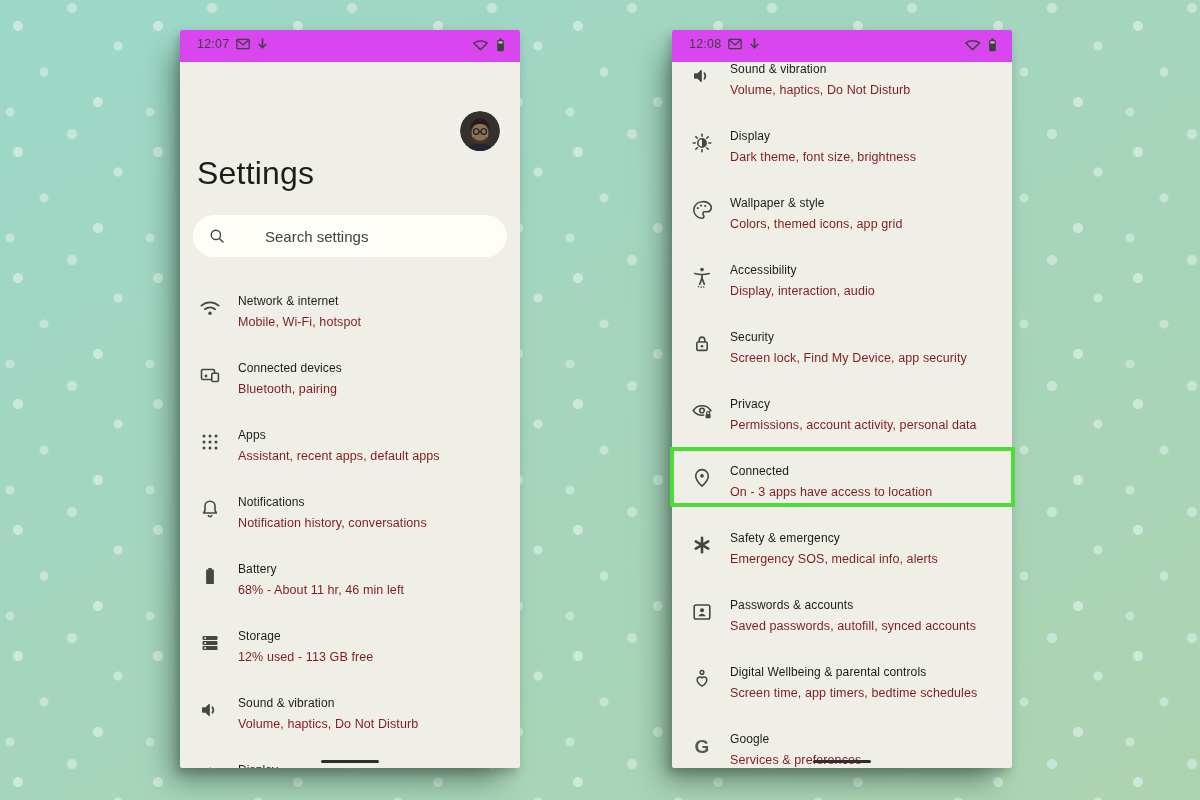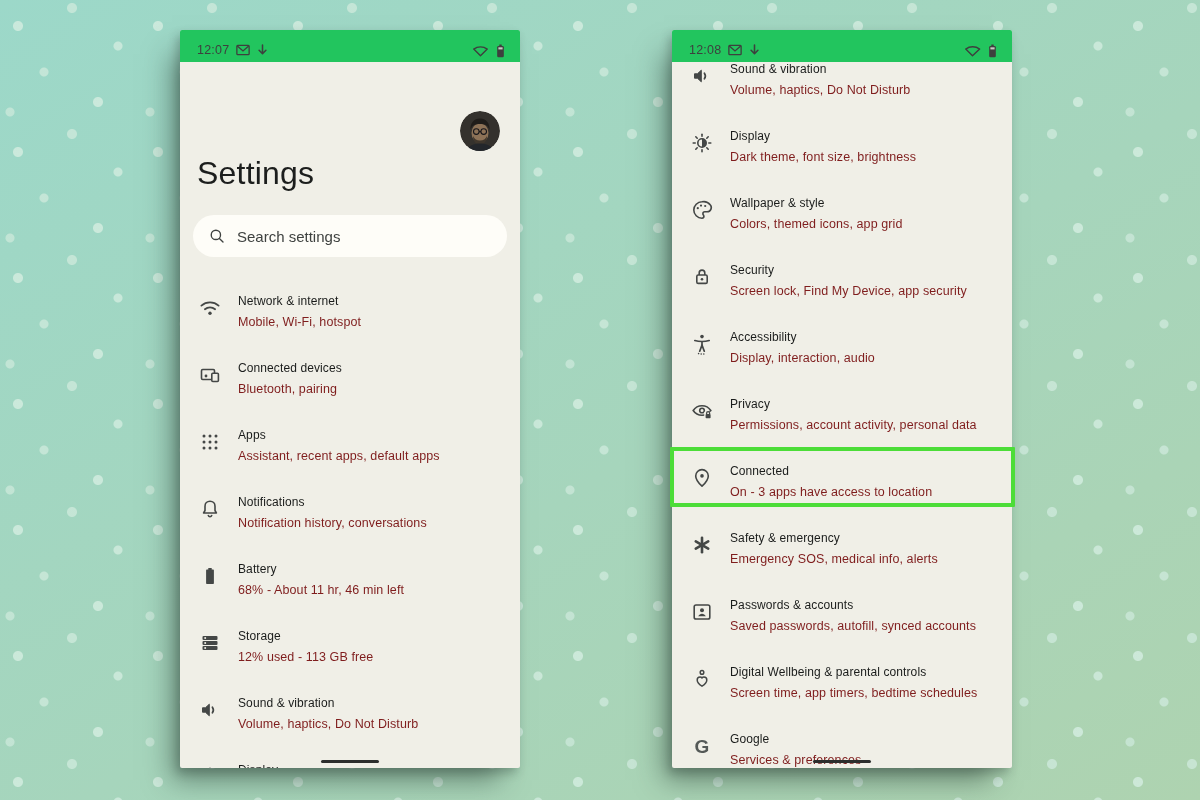--- a/index.html
+++ b/index.html
@@ -17,31 +17,31 @@
       linear-gradient(148deg,#9cd8c9 0%,#a6d5bc 55%,#aed3b0 100%);
     background-size:140px 126px,140px 126px,140px 126px,140px 126px,140px 126px,140px 126px,100% 100%;
   }
   .phone{
     position:absolute;width:340px;height:738px;background:#f0efe7;border-radius:2px;
     overflow:hidden;box-shadow:-14px 18px 26px -6px rgba(35,55,45,.5),-3px 5px 10px rgba(35,55,45,.28);
   }
   #phone-left{left:180px;top:30px;}
   #phone-right{left:672px;top:30px;}
   .statusbar{
-    position:absolute;top:0;left:0;right:0;height:32px;z-index:5;background:#22c55e;
-    display:flex;align-items:flex-start;padding:13px 15px 0 17px;box-sizing:border-box;
+    position:absolute;top:0;left:0;right:0;height:32px;z-index:5;background:#d946ef;
+    display:flex;align-items:flex-start;padding:7px 15px 0 17px;box-sizing:border-box;
     color:#3d403e;font-size:12.5px;font-weight:500;letter-spacing:.2px;
   }
   .statusbar .sicon{display:inline-flex;margin-left:7px;margin-top:1px;}
   .statusbar .spacer{flex:1;}
   .app-title{position:absolute;top:125px;left:17px;font-size:32px;font-weight:400;color:#1c1e1d;letter-spacing:.2px;z-index:2;}
   .avatar{position:absolute;top:81px;right:20px;width:40px;height:40px;border-radius:50%;overflow:hidden;z-index:2;}
   .searchbar{
     position:absolute;top:185px;left:13px;right:13px;height:42px;border-radius:21px;background:#fefdf8;
-    display:flex;align-items:center;padding:0 15px;box-sizing:border-box;z-index:2;
+    display:flex;align-items:center;padding:0 15px;box-sizing:border-box;z-index:2;gap:28px;
   }
   .searchbar .stext{margin-left:11px;font-size:15px;color:#3f4240;}
   .list{position:absolute;left:0;right:0;}
   #phone-left .list{top:250px;}
   #phone-right .list{top:32px;}
   #phone-right .list .row:first-child{margin-top:-14px;}
   .row{height:67px;box-sizing:border-box;padding:10px 16px 0 18px;display:flex;align-items:flex-start;}
   .row .icon{width:24px;height:24px;flex:none;margin:6px 16px 0 0;display:flex;align-items:center;justify-content:center;}
   .texts{display:block;min-width:0;}
   .title{display:block;font-size:12px;line-height:22px;color:#1a1c1b;letter-spacing:.1px;white-space:nowrap;}
@@ -303,54 +303,54 @@
       </span>
       <span class="texts">
           <span class="title">Wallpaper &amp; style</span>
           <span class="sub">Colors, themed icons, app grid</span>
         </span>
     </div>
 
     <div class="row">
       <span class="icon">
         <svg width="24" height="24" viewBox="0 0 24 24">
-            <rect x="6.8" y="10" width="10.4" height="8.4" rx="1.4" fill="none" stroke="#444746" stroke-width="1.6"></rect>
-            <path d="M9.2 10V7.9a2.8 2.8 0 0 1 5.6 0V10" fill="none" stroke="#444746" stroke-width="1.6"></path>
-            <circle cx="12" cy="14.2" r="1.3" fill="#444746"></circle>
-          </svg>
-      </span>
-      <span class="texts">
-          <span class="title">Security</span>
-          <span class="sub">Screen lock, Find My Device, app security</span>
-        </span>
-    </div>
-
-    <div class="row">
-      <span class="icon">
-        <svg width="24" height="24" viewBox="0 0 24 24">
             <circle cx="12" cy="4.6" r="1.8" fill="#444746"></circle>
             <path d="M4.8 8.5c2.3.7 4.7 1 7.2 1s4.9-.3 7.2-1" fill="none" stroke="#444746" stroke-width="1.7" stroke-linecap="round"></path>
             <path d="M12 9.5v3.6" stroke="#444746" stroke-width="1.7"></path>
             <path d="M12 13.1l-2.3 6.1M12 13.1l2.3 6.1" fill="none" stroke="#444746" stroke-width="1.7" stroke-linecap="round"></path>
             <g fill="#444746">
               <circle cx="8.6" cy="21.6" r=".8"></circle>
               <circle cx="11.2" cy="22" r=".8"></circle>
               <circle cx="13.8" cy="22" r=".8"></circle>
             </g>
           </svg>
       </span>
       <span class="texts">
           <span class="title">Accessibility</span>
           <span class="sub">Display, interaction, audio</span>
         </span>
     </div>
 
     <div class="row">
       <span class="icon">
         <svg width="24" height="24" viewBox="0 0 24 24">
+            <rect x="6.8" y="10" width="10.4" height="8.4" rx="1.4" fill="none" stroke="#444746" stroke-width="1.6"></rect>
+            <path d="M9.2 10V7.9a2.8 2.8 0 0 1 5.6 0V10" fill="none" stroke="#444746" stroke-width="1.6"></path>
+            <circle cx="12" cy="14.2" r="1.3" fill="#444746"></circle>
+          </svg>
+      </span>
+      <span class="texts">
+          <span class="title">Security</span>
+          <span class="sub">Screen lock, Find My Device, app security</span>
+        </span>
+    </div>
+
+    <div class="row">
+      <span class="icon">
+        <svg width="24" height="24" viewBox="0 0 24 24">
             <path d="M3.2 11.5c1.9-2.9 5.1-4.8 8.8-4.8s6.9 1.9 8.8 4.8c-1.9 2.9-5.1 4.8-8.8 4.8s-6.9-1.9-8.8-4.8z" fill="none" stroke="#444746" stroke-width="1.6"></path>
             <circle cx="12" cy="11.5" r="2.3" fill="none" stroke="#444746" stroke-width="1.6"></circle>
             <rect x="14.2" y="12.8" width="7.6" height="7.6" fill="#f0efe7"></rect>
             <path d="M16.6 15.2v-1a1.5 1.5 0 0 1 3 0v1" fill="none" stroke="#444746" stroke-width="1.3"></path>
             <rect x="15.6" y="15.1" width="5" height="4.2" rx=".8" fill="#444746"></rect>
           </svg>
       </span>
       <span class="texts">
           <span class="title">Privacy</span>
           <span class="sub">Permissions, account activity, personal data</span>

